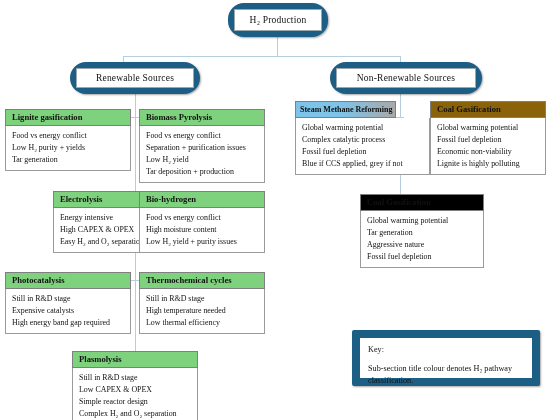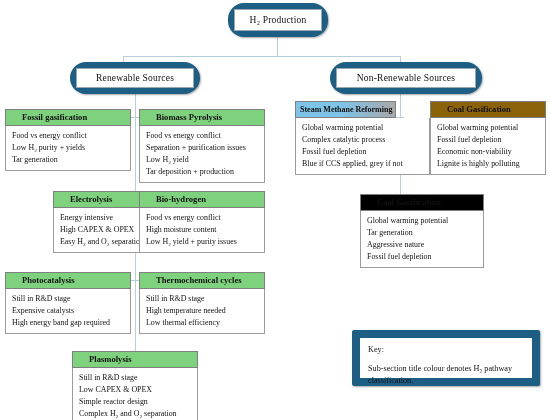--- a/index.html
+++ b/index.html
@@ -61,21 +61,21 @@
     position:absolute;
     box-sizing:border-box;
   }
   .card .hdr{
     box-sizing:border-box;
     border:1px solid #7f7f7f;
     height:17px;
     line-height:15px;
     font-size:8.6px;
     font-weight:bold;
-    padding-left:16px;
+    padding-left:6px;
     color:#111;
     overflow:hidden;
     white-space:nowrap;
   }
   .card .body{
     box-sizing:border-box;
     border:1px solid #9b9b9b;
     border-top:none;
     background:#ffffff;
     padding:4px 6px 4px 6px;
@@ -126,21 +126,21 @@
     </div>
   </div>
 
   <div class="node" style="left:330px;top:62px;width:152px;height:32px;">
     <div class="node-inner">
       <span>Non-Renewable Sources</span>
     </div>
   </div>
 
   <div class="card" style="left:5px;top:109px;width:126px;">
-    <div class="hdr hdr-green">Fossil gasification</div>
+    <div class="hdr hdr-green">Lignite gasification</div>
     <div class="body">
       <div>Food vs energy conflict</div>
       <div>Low H₂ purity + yields</div>
       <div>Tar generation</div>
     </div>
   </div>
 
   <div class="card" style="left:139px;top:109px;width:126px;">
     <div class="hdr hdr-green">Biomass Pyrolysis</div>
     <div class="body">

